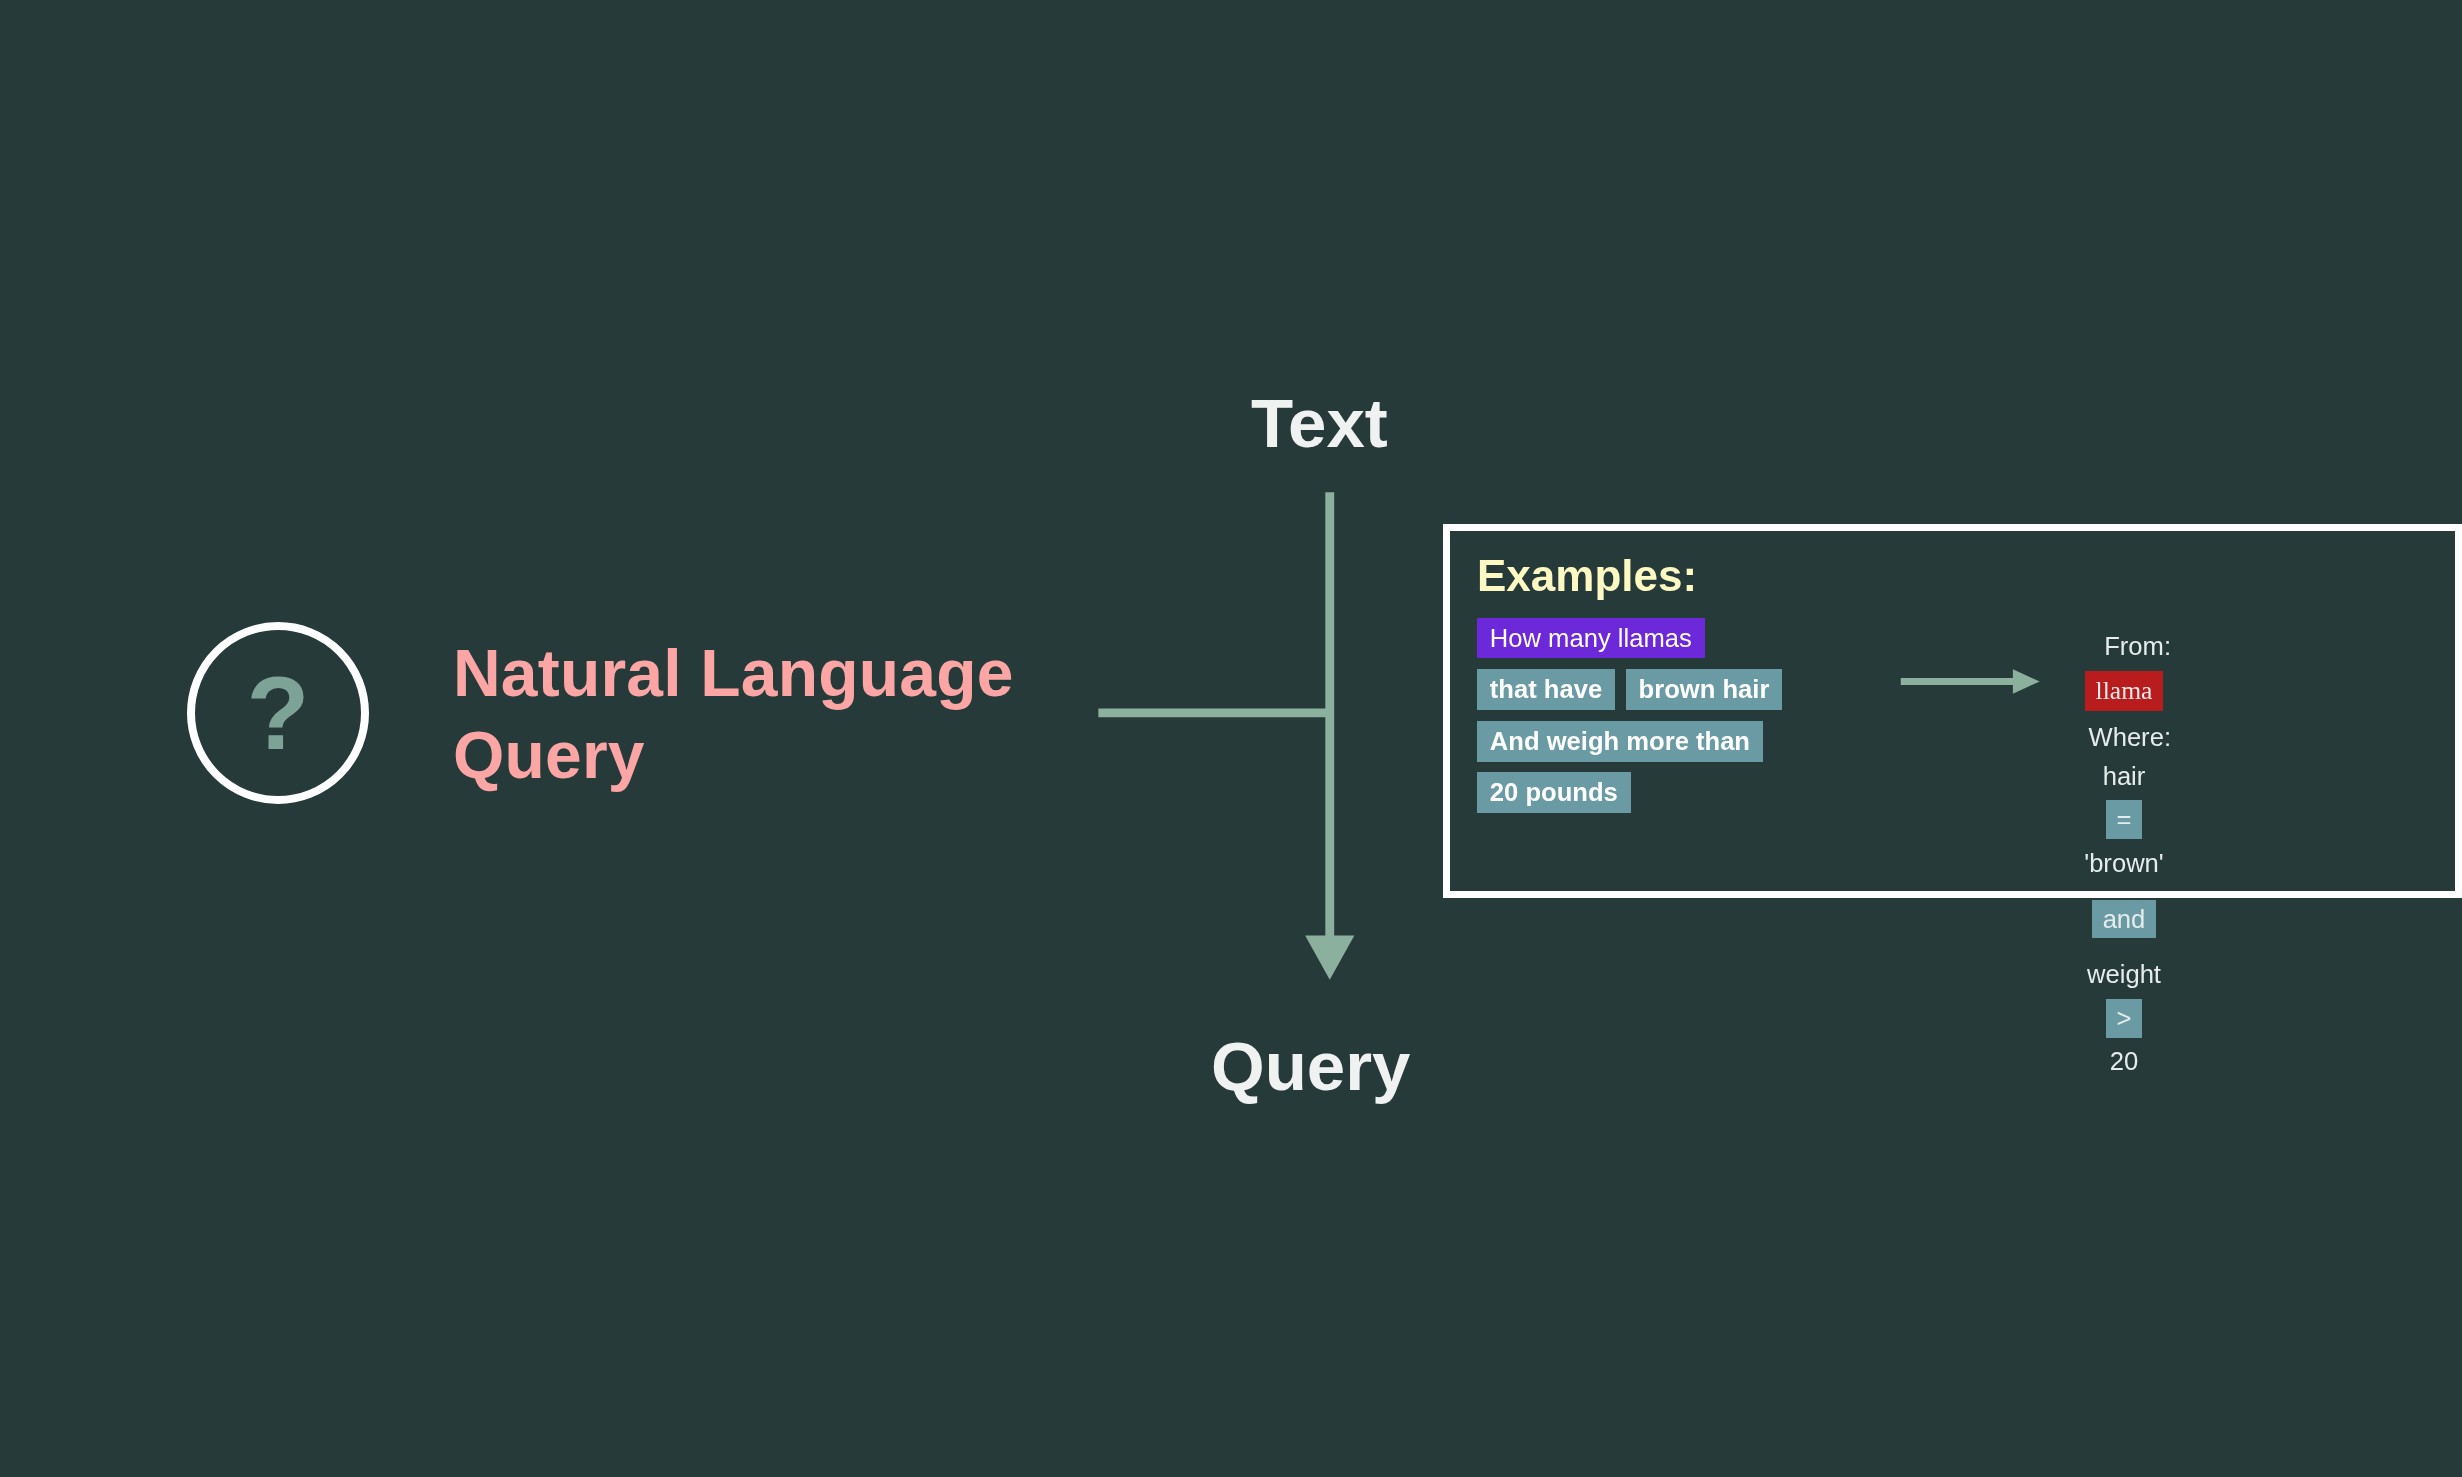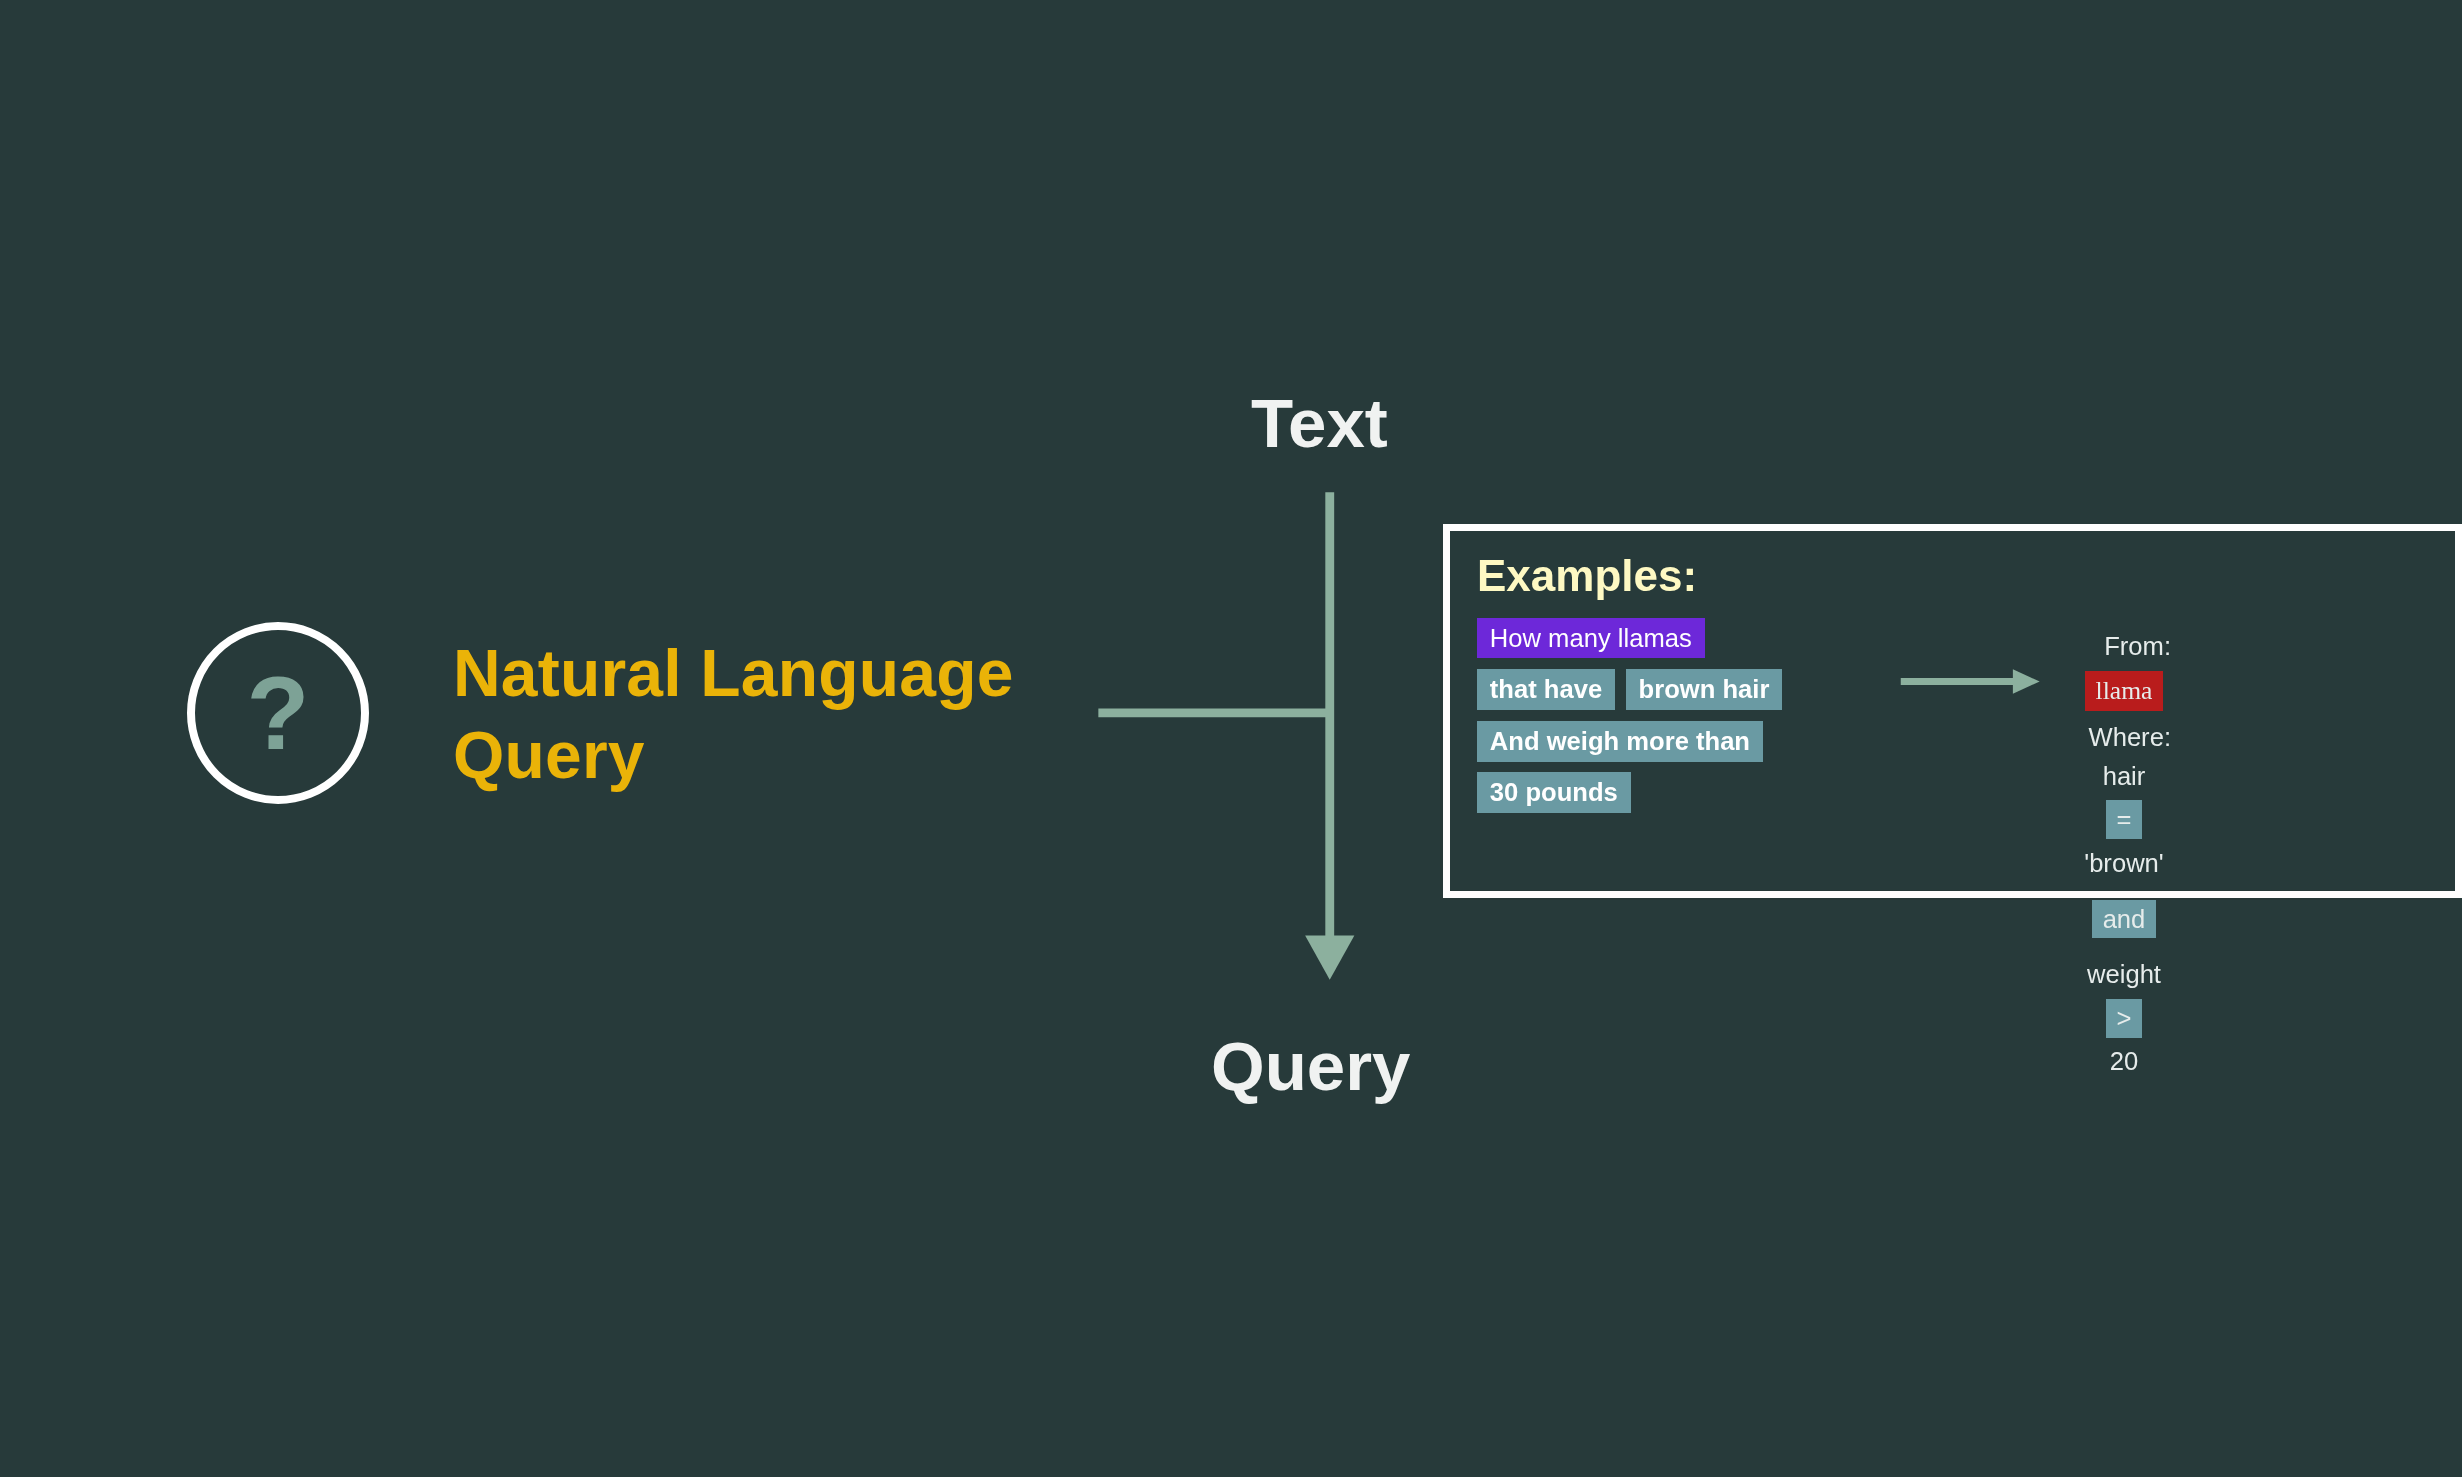--- a/index.html
+++ b/index.html
@@ -28,21 +28,21 @@
     font-weight: 700;
     color: #7da296;
     line-height: 1;
   }
   .nlq-label {
     position: absolute;
     left: 453px; top: 633px;
     font-size: 66px;
     font-weight: 700;
     letter-spacing: 0.2px;
-    color: #eab308;
+    color: #fca5a5;
     line-height: 1.24;
   }
 
   
   .text-label {
     position: absolute;
     left: 1251px; top: 384px;
     font-size: 69px;
     font-weight: 700;
     color: #f0f2f1;
@@ -163,21 +163,21 @@
           <span class="chip chip-purple">How many llamas</span>
         </div>
         <div class="nl-row">
           <span class="chip chip-teal">that have</span>
           <span class="chip chip-teal">brown hair</span>
         </div>
         <div class="nl-row">
           <span class="chip chip-teal">And weigh more than</span>
         </div>
         <div class="nl-row">
-          <span class="chip chip-teal">30 pounds</span>
+          <span class="chip chip-teal">20 pounds</span>
         </div>
       </div>
 
       <svg class="mid-arrow" width="148" height="39" viewBox="0 0 300 80">
         <line x1="10" y1="40" x2="250" y2="40" class="arrow-green" stroke-width="14"></line>
         <polygon points="295,40 240,15 240,65" class="arrow-head"></polygon>
       </svg>
 
       <div class="q-col">
         <div class="q-row">

